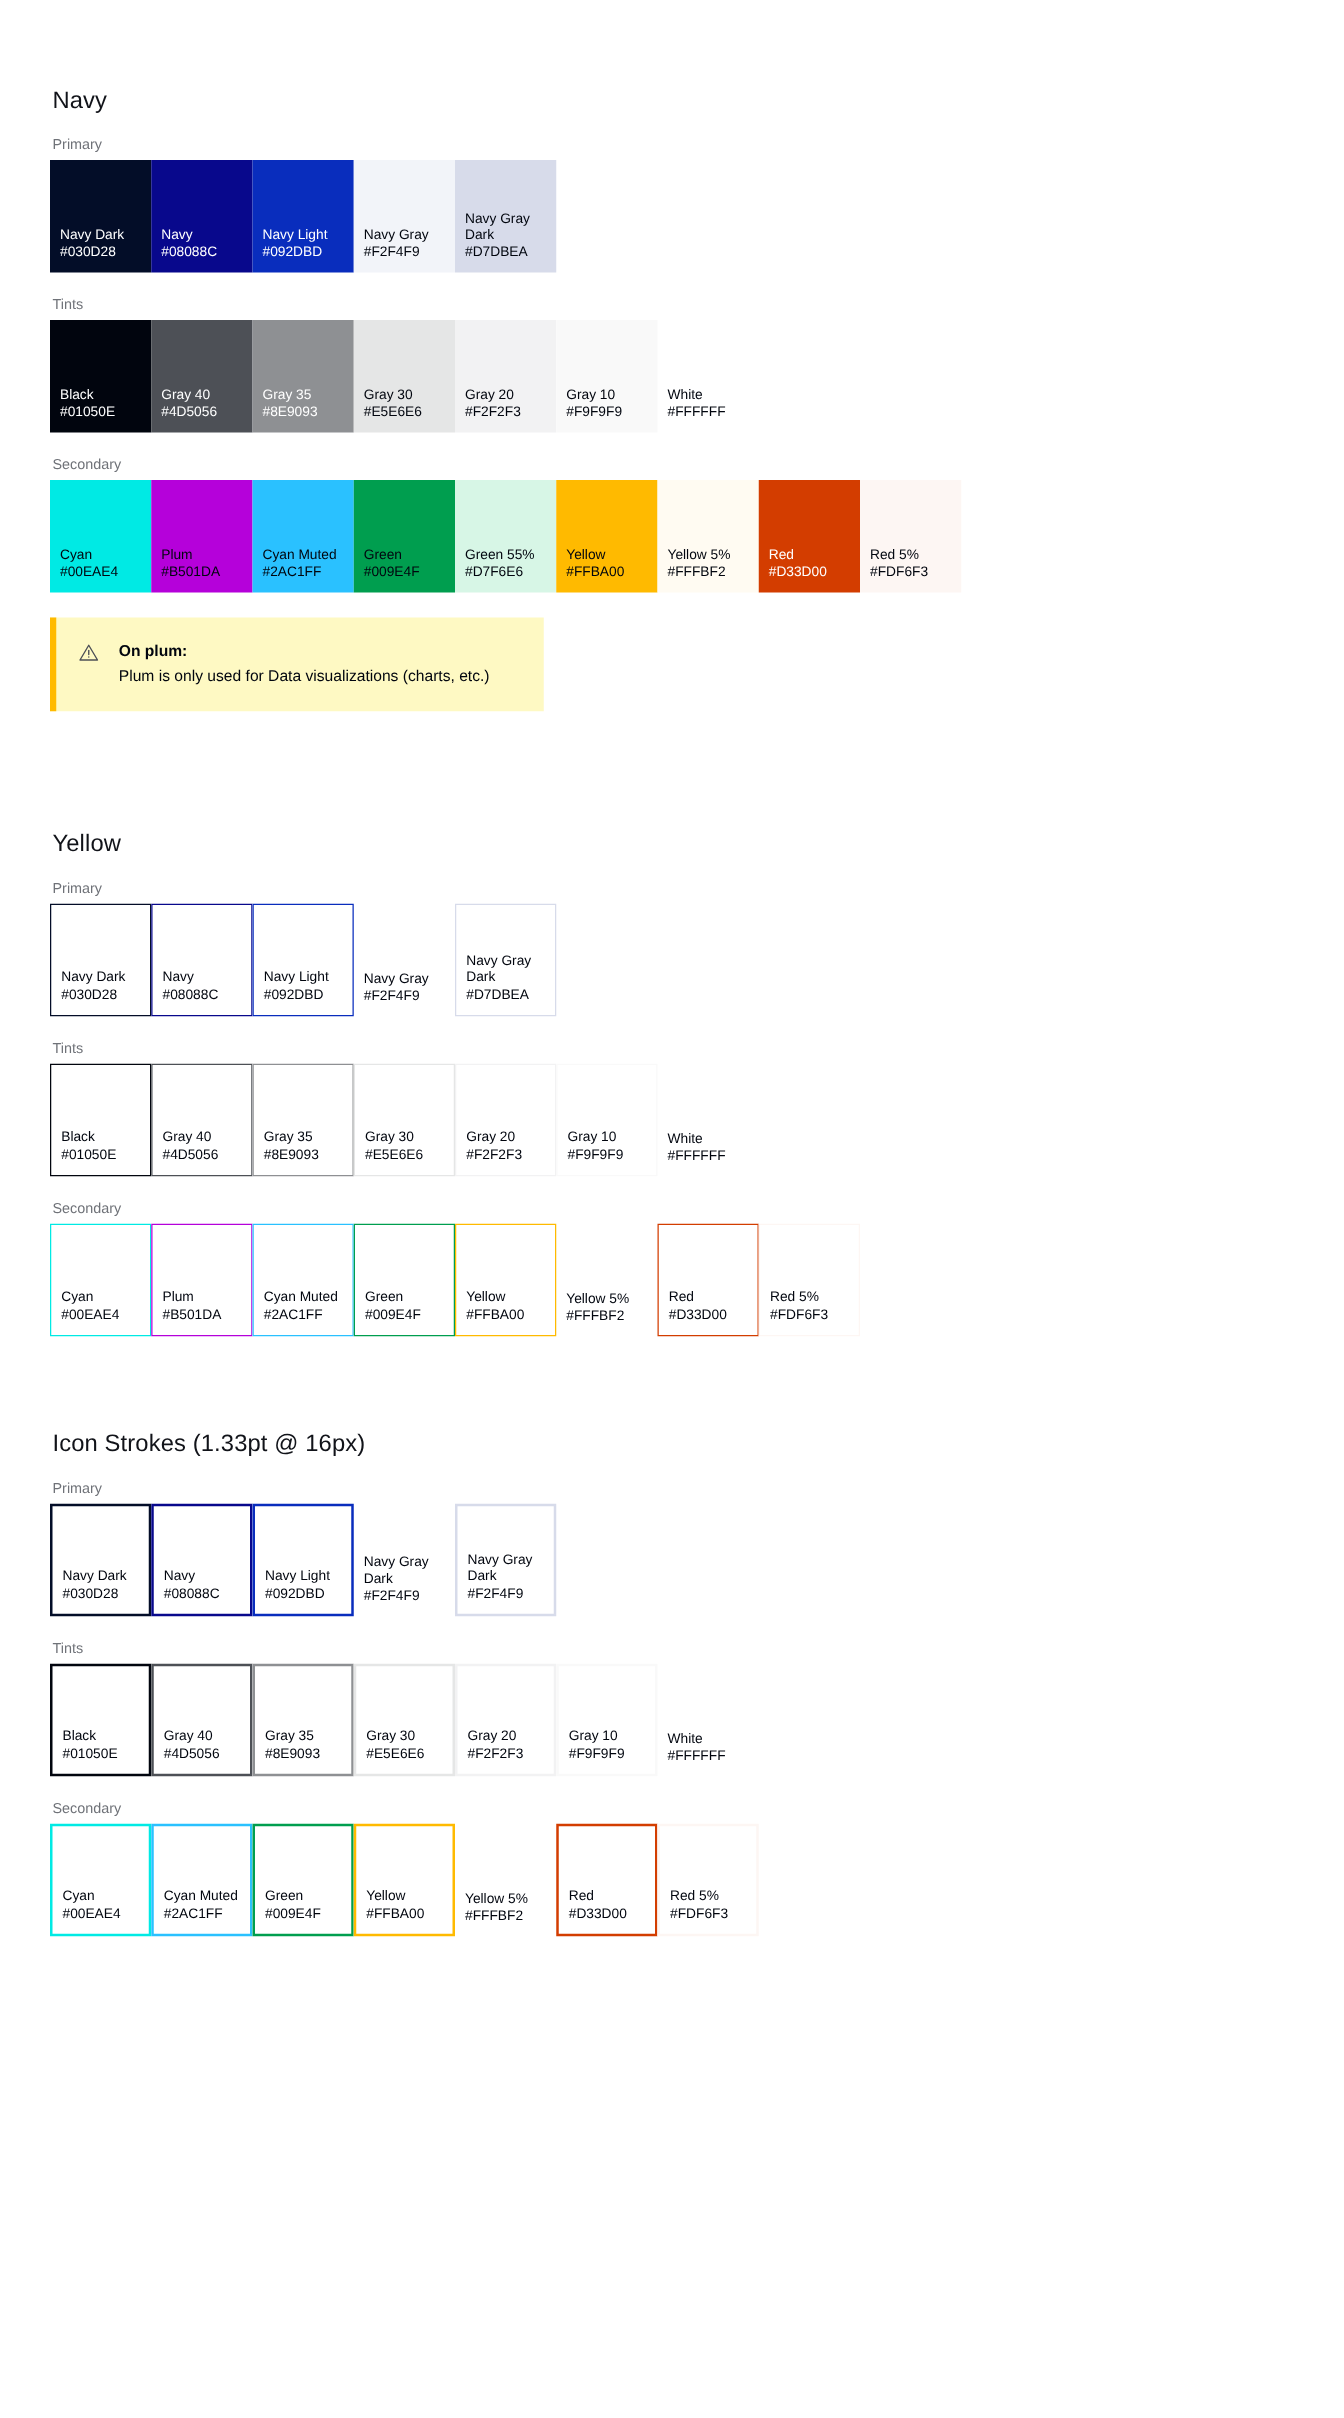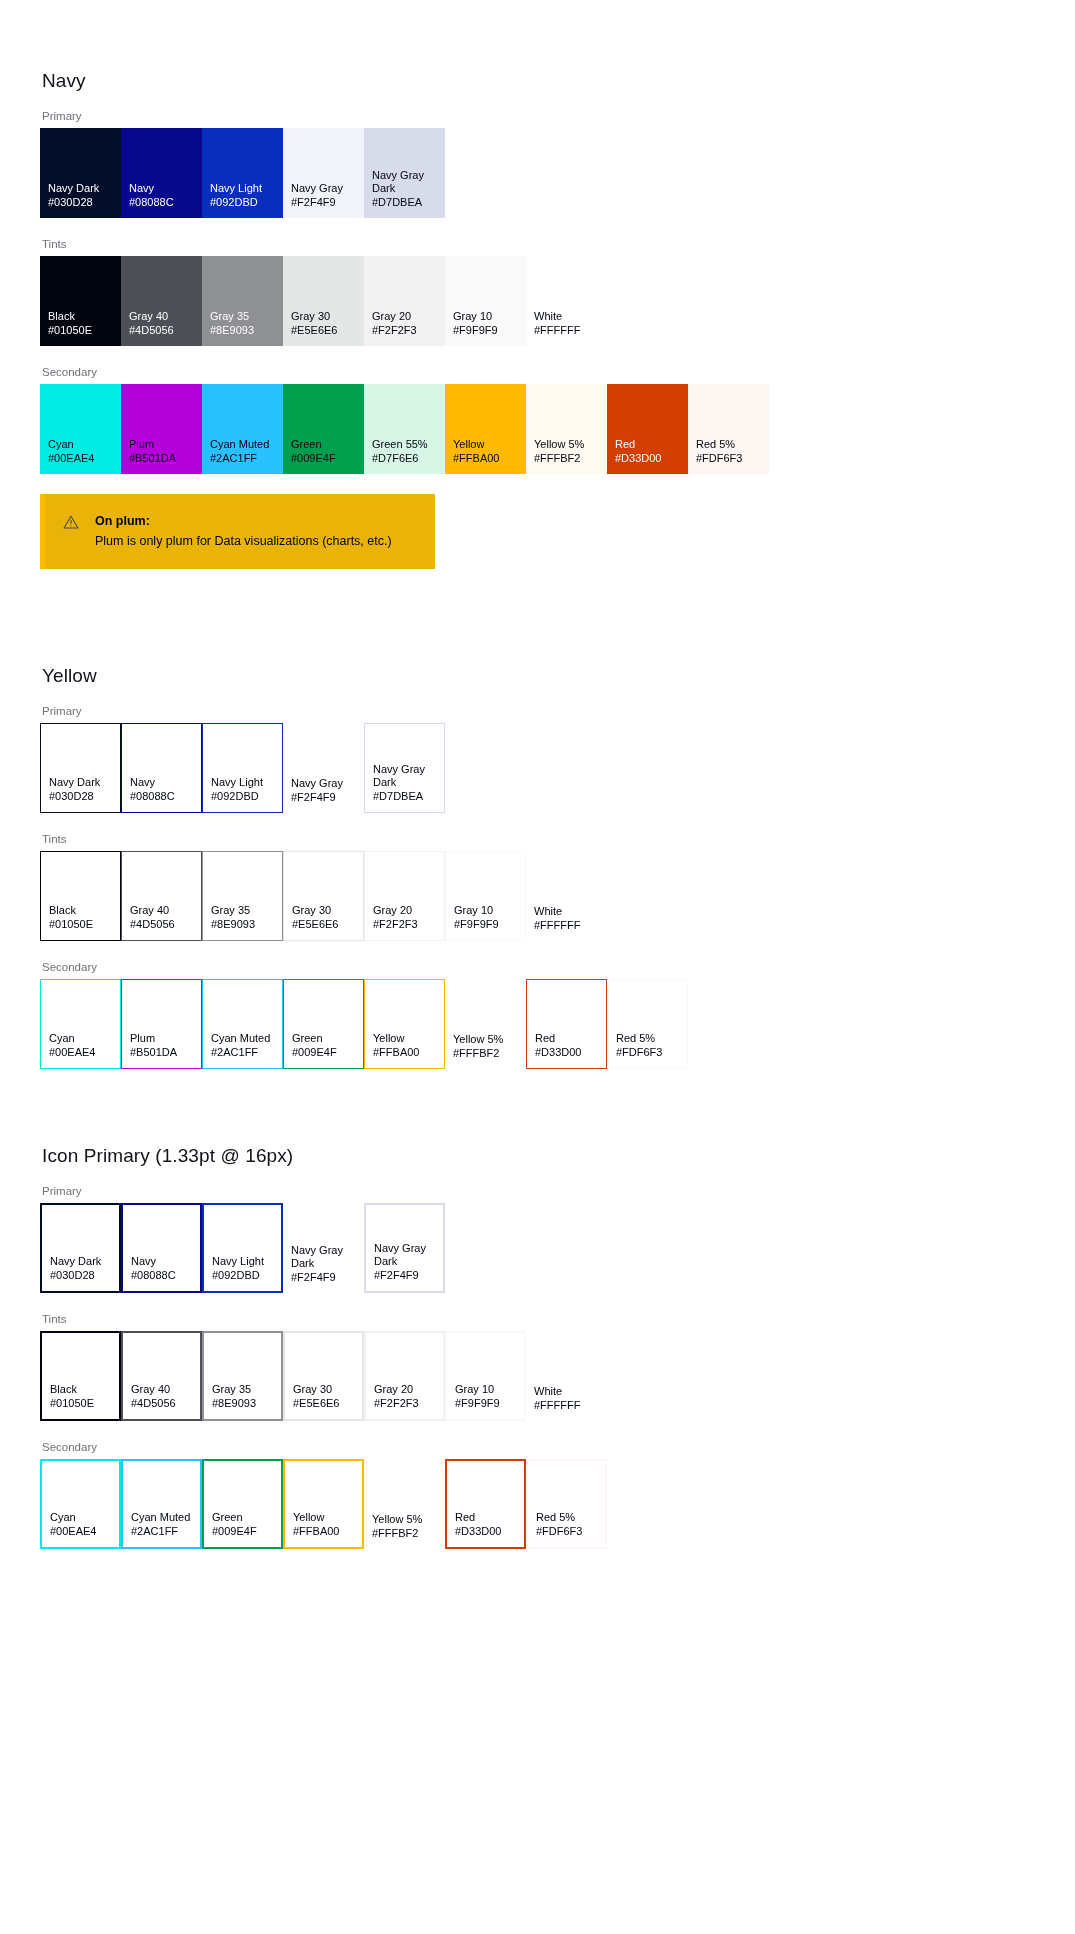--- a/index.html
+++ b/index.html
@@ -216,27 +216,27 @@
             <div class="fill-sw" style="background: rgb(211, 61, 0); color: rgb(255, 255, 255); width: 81px; flex: 0 0 81px;">
               <div class="lbl">Red</div>
               <div class="hex">#D33D00</div>
             </div>
             <div class="fill-sw" style="background: rgb(253, 246, 243); color: rgb(1, 5, 14); width: 81px; flex: 0 0 81px;">
               <div class="lbl">Red 5%</div>
               <div class="hex">#FDF6F3</div>
             </div>
           </div>
         </div>
-        <div class="callout" style="background: #eab308; border-left-color: rgb(255, 186, 0);">
+        <div class="callout" style="background: #fef9c3; border-left-color: rgb(255, 186, 0);">
           <div class="callout-icon"><svg width="16" height="16" viewBox="0 0 16 16" fill="none">
               <path d="M8 2.2 L15 14 L1 14 Z" stroke="#4D5056" stroke-width="1.1" stroke-linejoin="round" fill="none"></path>
               <path d="M8 6.4 V9.6" stroke="#4D5056" stroke-width="1.1" stroke-linecap="round"></path>
               <circle cx="8" cy="11.6" r="0.6" fill="#4D5056"></circle>
             </svg></div>
-          <div class="callout-body"><span class="callout-title">On plum:</span><span>Plum is only plum for Data visualizations (charts, etc.)</span></div>
+          <div class="callout-body"><span class="callout-title">On plum:</span><span>Plum is only used for Data visualizations (charts, etc.)</span></div>
         </div>
         <div class="spacer-lg"></div>
       </div>
       <div class="section">
         <div class="section-title">Yellow</div>
         <div class="group">
           <div class="group-label">Primary</div>
           <div class="row">
             <div class="stroke-sw" style="border-color: rgb(3, 13, 40); width: 81px; flex: 0 0 81px;">
               <div class="lbl">Navy Dark</div>
@@ -327,21 +327,21 @@
             </div>
             <div class="stroke-sw" style="border-color: rgb(253, 246, 243); width: 81px; flex: 0 0 81px;">
               <div class="lbl">Red 5%</div>
               <div class="hex">#FDF6F3</div>
             </div>
           </div>
         </div>
         <div class="spacer-md"></div>
       </div>
       <div class="section">
-        <div class="section-title">Icon Primary (1.33pt @ 16px)</div>
+        <div class="section-title">Icon Strokes (1.33pt @ 16px)</div>
         <div class="group">
           <div class="group-label">Primary</div>
           <div class="row">
             <div class="icon-sw" style="border-color: rgb(3, 13, 40); width: 81px; flex: 0 0 81px;">
               <div class="lbl">Navy Dark</div>
               <div class="hex">#030D28</div>
             </div>
             <div class="icon-sw" style="border-color: rgb(8, 8, 140); width: 81px; flex: 0 0 81px;">
               <div class="lbl">Navy</div>
               <div class="hex">#08088C</div>

